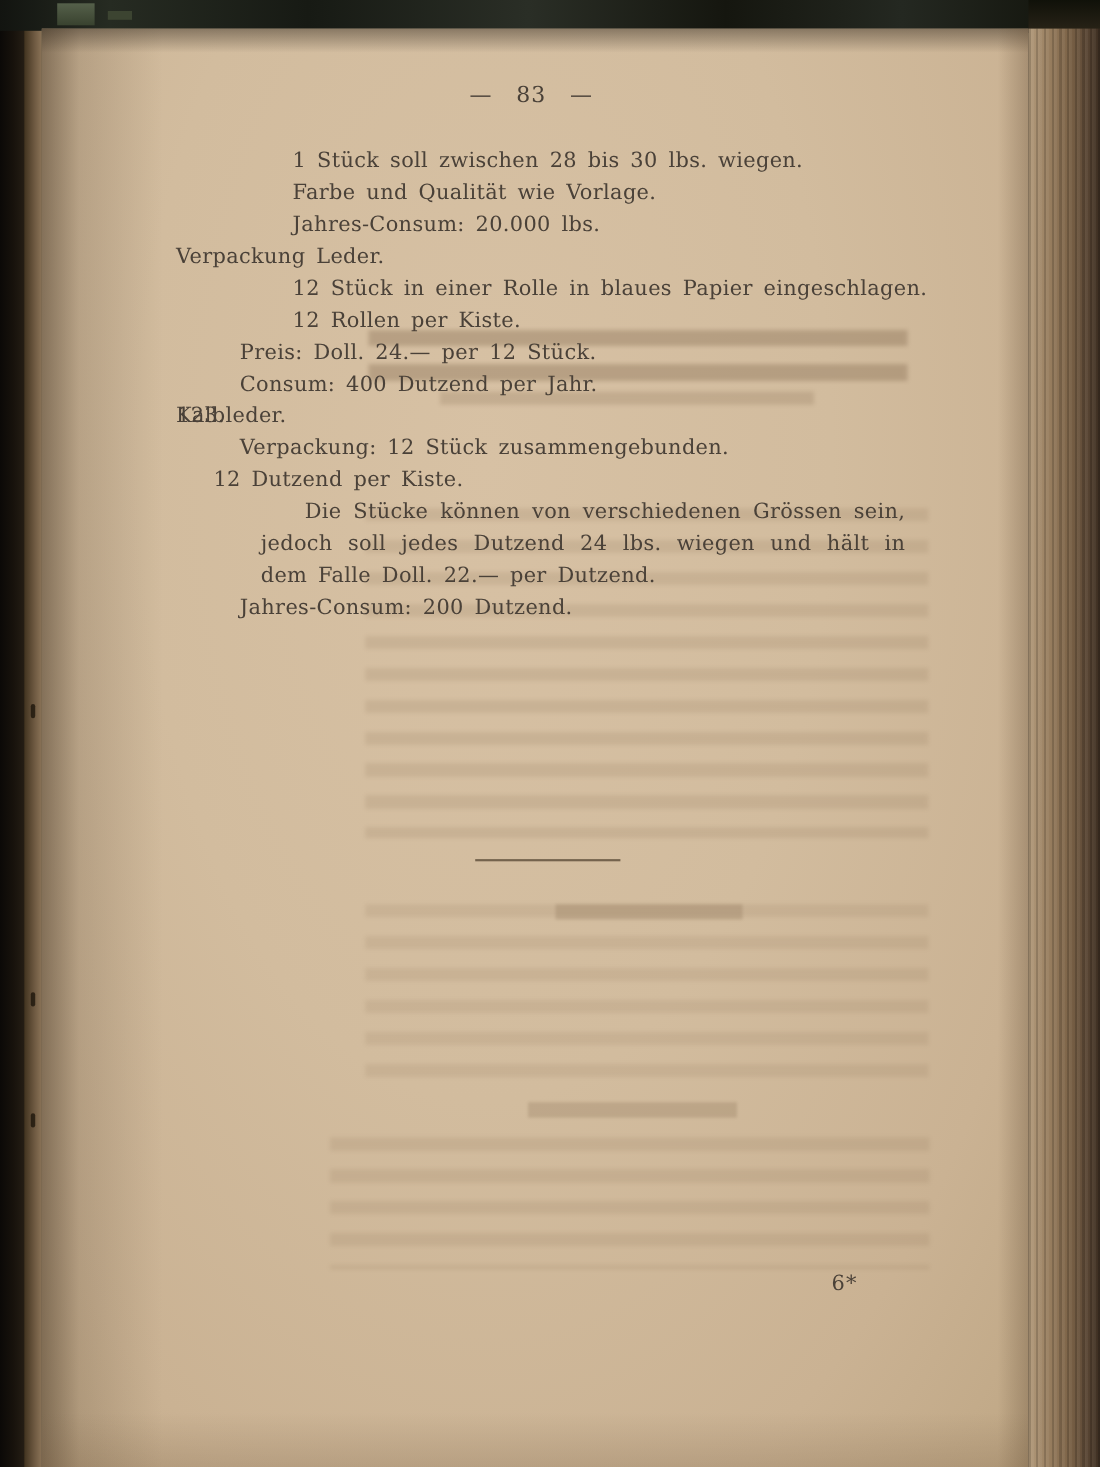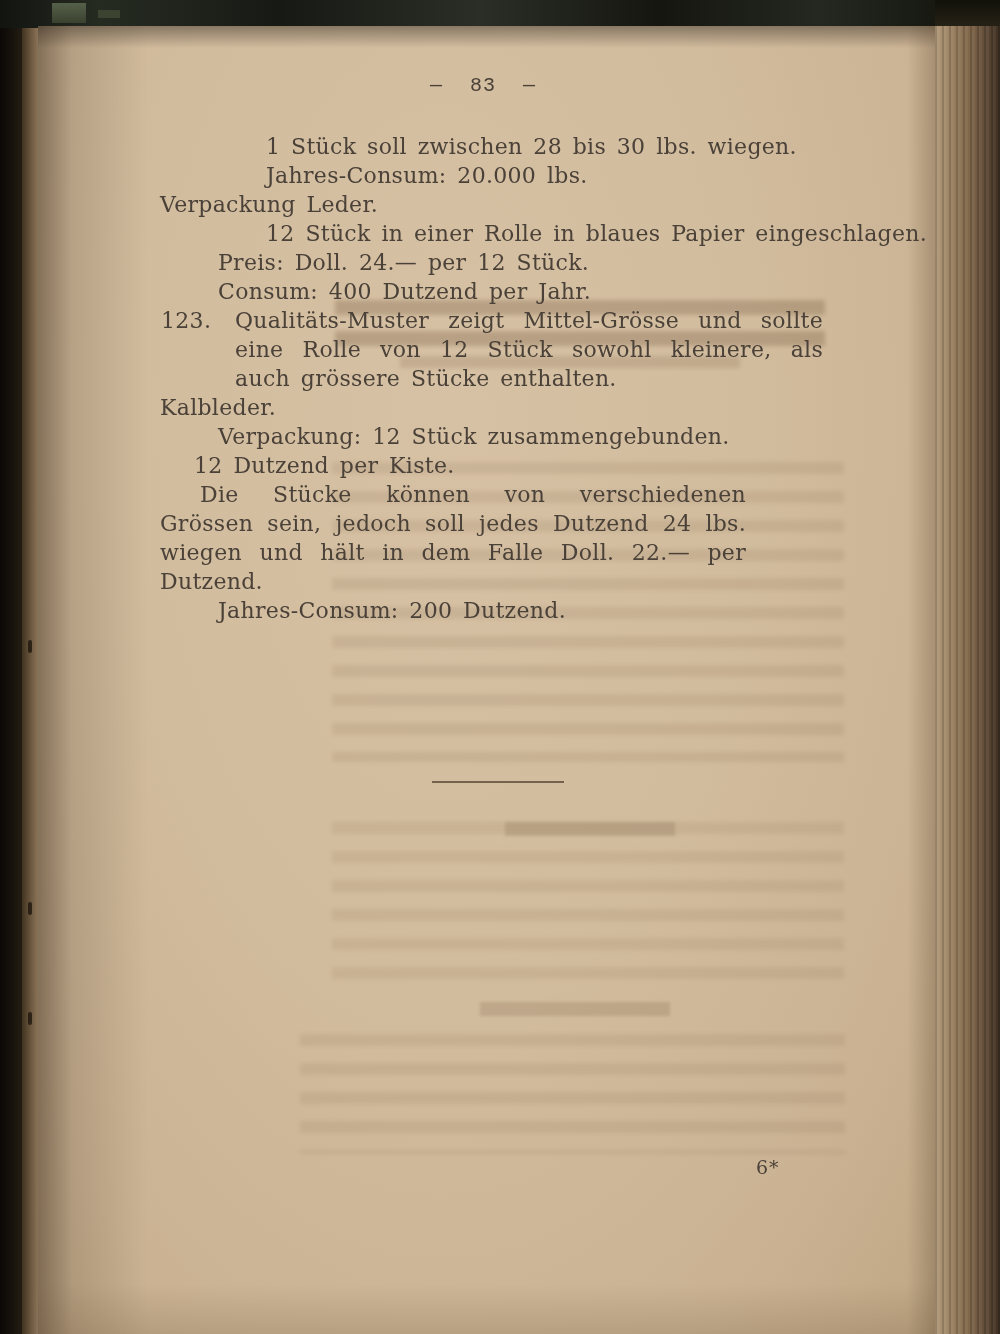--- a/index.html
+++ b/index.html
@@ -66,35 +66,35 @@
   }
   .edge-corner{
     position:absolute;left:935px;top:0;width:65px;height:30px;
     background:linear-gradient(to bottom,#101109,#2a2418);
   }
 
   
   .ink{color:var(--ink,#4a4138)}
   .page-number{
     position:absolute;left:160px;top:74px;width:646px;
-    text-align:center;font-size:20px;letter-spacing:1px;word-spacing:14px;font-family:Liberation Mono, monospace;
+    text-align:center;font-size:20px;letter-spacing:1px;word-spacing:14px;
   }
   .content{
     position:absolute;left:160px;top:132px;width:663px;
-    font-size:22px;line-height:29px;letter-spacing:.3px;word-spacing:3.5px;
+    font-size:19px;line-height:29px;letter-spacing:.3px;word-spacing:3.5px;
   }
   .ln{white-space:nowrap}
   .i-a{margin-left:106px}   
   .i-b{margin-left:58px}   
   .i-c{margin-left:34px}    
   .heading{margin-left:0}
   .numbered{position:relative}
   .numbered .num{position:absolute;left:1px;top:0}
   .numbered .ntext{margin-left:75px;text-align:justify}
-  .para{width:586px;text-indent:40px;text-align:justify}
+  .para{margin-left:77px;width:586px;text-indent:40px;text-align:justify}
 
   .separator-rule{
     position:absolute;left:432px;top:781px;width:132px;height:2px;
     background:rgba(84,68,50,.75);
   }
   .signature{
     position:absolute;left:756px;top:1156px;font-size:19px;letter-spacing:1px;
   }
 
   
@@ -146,31 +146,32 @@
   <div class="ghost g-head2"></div>
   <div class="ghost ghost-stripes g-block2"></div>
   <div class="ghost g-head3"></div>
   <div class="ghost ghost-stripes g-block3"></div>
 
   <div class="page-number ink">— 83 —</div>
 
   <div class="content ink">
 
     <div class="ln i-a">1 Stück soll zwischen 28 bis 30 lbs. wiegen.</div>
+    <div class="ln i-a">Farbe und Qualität wie Vorlage.</div>
     <div class="ln i-a">Jahres-Consum: 20.000 lbs.</div>
 
     <div class="ln heading">Verpackung Leder.</div>
 
     <div class="ln i-a">12 Stück in einer Rolle in blaues Papier eingeschlagen.</div>
+    <div class="ln i-a">12 Rollen per Kiste.</div>
     <div class="ln i-b">Preis: Doll. 24.— per 12 Stück.</div>
     <div class="ln i-b">Consum: 400 Dutzend per Jahr.</div>
 
     <div class="numbered">
       <span class="num">123.</span>
-      <div class="ntext">Qualitäts-Muster zeigt Mittel-Grösse und sollte eine Rolle von 12 Stück sowohl kleinere, als auch grössere Stücke enthalten.</div>
     </div>
 
     <div class="ln heading">Kalbleder.</div>
 
 
     <div class="ln i-b">Verpackung: 12 Stück zusammengebunden.</div>
     <div class="ln i-c">12 Dutzend per Kiste.</div>
     <div class="para">Die Stücke können von verschiedenen Grössen sein, jedoch soll jedes Dutzend 24 lbs. wiegen und hält in dem Falle Doll. 22.— per Dutzend.</div>
     <div class="ln i-b">Jahres-Consum: 200 Dutzend.</div>
 

